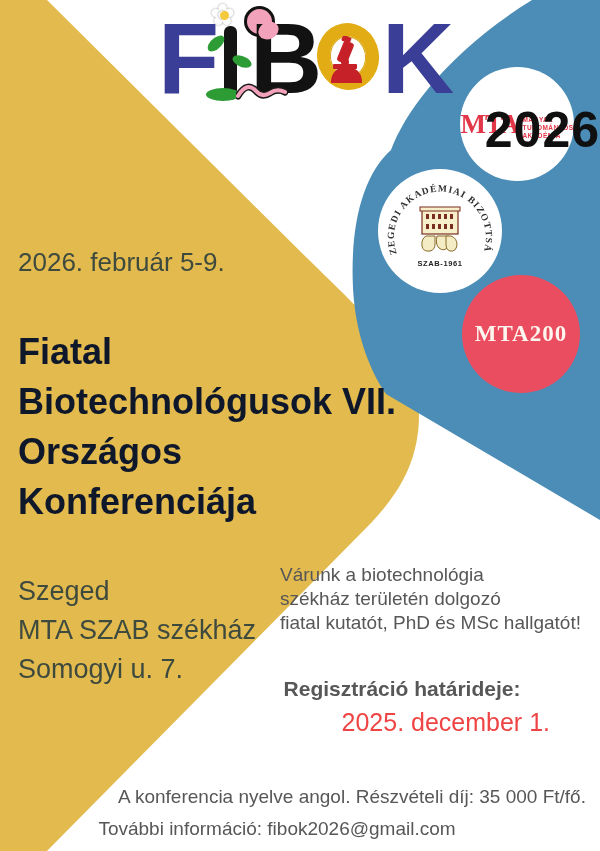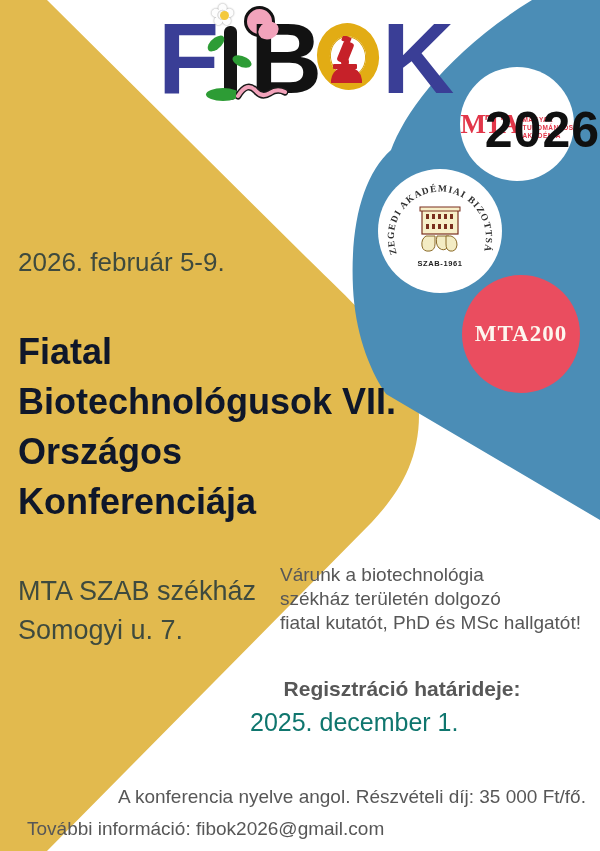--- a/index.html
+++ b/index.html
@@ -49,23 +49,23 @@
   .date-text{left:18px;top:247px;font-size:26px;color:#3e4a3e;z-index:2;}
   .title-block{left:18px;top:327px;z-index:2;}
   .title-block div{font-size:36px;line-height:50px;font-weight:bold;color:#0f172a;letter-spacing:0px;}
   .venue-block{left:18px;top:572px;z-index:2;}
   .venue-block div{font-size:27px;line-height:39px;color:#3e4a3e;}
 
   
   .invite-block{left:280px;top:563px;width:310px;text-align:left;z-index:2;}
   .invite-block div{font-size:19px;line-height:24px;color:#575757;}
   .reg-label{left:252px;top:677px;width:300px;text-align:center;font-size:21px;color:#575757;z-index:2;font-weight:bold;}
-  .reg-deadline{left:250px;top:708px;width:300px;text-align:left;font-size:25px;color:#0f766e;z-index:2;}
+  .reg-deadline{left:250px;top:708px;width:300px;text-align:right;font-size:25px;color:#ef4444;z-index:2;}
   .footer-line1{left:102px;top:786px;width:500px;text-align:center;font-size:19px;color:#575757;z-index:2;}
-  .footer-line2{left:27px;top:818px;width:500px;font-size:19px;color:#575757;z-index:2;}
+  .footer-line2{left:27px;top:818px;width:500px;text-align:center;font-size:19px;color:#575757;z-index:2;}
 </style>
 </head>
 <body>
 
 <div class="poster">
 
   <svg class="abs bg-layer" width="600" height="851" viewBox="0 0 600 851">
     <path d="M 0 0 L 47 0 L 307 258 C 368 318 419 362 419 415 C 419 462 398 494 372 522 L 47 851 L 0 851 Z" fill="#e2ba4e"></path>
     <path d="M 532 0 L 600 0 L 600 520 L 386 394 C 368 368 355 330 353 288 C 350 225 363 175 391 150 C 405 112 448 52 532 0 Z" fill="#4b8db6"></path>
   </svg>
@@ -153,20 +153,21 @@
   <div class="abs date-text">2026. február 5-9.</div>
 
   <div class="abs title-block">
     <div>Fiatal</div>
     <div>Biotechnológusok VII.</div>
     <div>Országos</div>
     <div>Konferenciája</div>
   </div>
 
   <div class="abs venue-block">
+    <div>Szeged</div>
     <div>MTA SZAB székház</div>
     <div>Somogyi u. 7.</div>
   </div>
 
   <div class="abs invite-block">
     <div>Várunk a biotechnológia</div>
     <div>székház területén dolgozó</div>
     <div>fiatal kutatót, PhD és MSc hallgatót!</div>
   </div>
 

